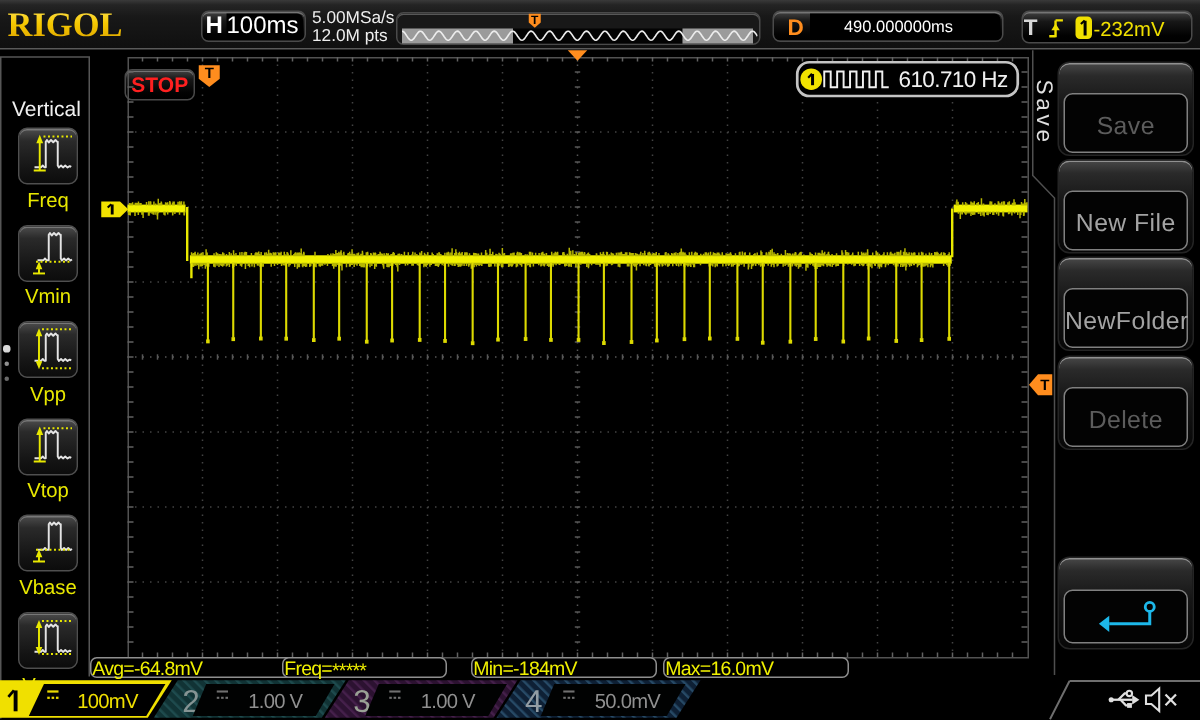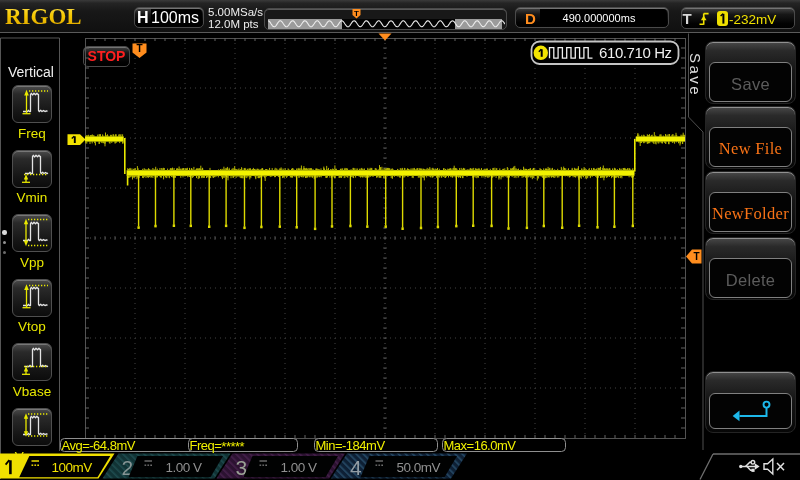--- a/index.html
+++ b/index.html
@@ -38,21 +38,21 @@
   box-shadow:inset 0 1px 0 rgba(255,255,255,.25); }
 .mbtn svg { position:absolute; left:-1px; top:-1px; }
 .mlabel { position:absolute; left:0; width:64px; text-align:center; color:#e8e800; font-size:13.5px; }
 .dot { position:absolute; border-radius:50%; }
 #rightmenu { position:absolute; left:702px; top:33px; width:98px; height:422px; }
 .rbtn { position:absolute; left:3px; width:91px; height:63px; border-radius:8px; border:1px solid #242424;
   background:linear-gradient(180deg,#484848 0,#2a2a2a 14%,#161616 45%,#070707 100%);
   box-shadow:inset 0 1px 0 #909090; }
 .rinner { position:absolute; left:3px; top:20px; width:83px; height:40px; background:#030303;
   border:1px solid #808080; border-radius:6px; text-align:center; font-size:16.5px; line-height:42px; letter-spacing:0.3px; }
-.rinner.en { color:#f97316;font-family:Liberation Serif, serif; }
+.rinner.en { color:#a3a3a3; }
 .rinner.dis { color:#5c5c5c; }
 #savetab { position:absolute; left:689px; top:53px; width:15px; height:50px; color:#e0e0e0; font-size:15px;
   writing-mode:vertical-rl; letter-spacing:2.5px; }
 .meas { position:absolute; top:437.5px; height:14px; border:1px solid #8f8f8f; border-radius:4.5px; background:#000;
   color:#f0f000; font-size:13px; letter-spacing:-0.5px; line-height:13px; padding-left:0.5px; z-index:5; }
 svg.overlay { position:absolute; left:0; top:0; z-index:3; }
 </style></head>
 <body>
 <div id="scr">
 <svg class="overlay" width="800" height="480" viewBox="0 0 800 480" style="font-family:&quot;Liberation Sans&quot;,sans-serif">

